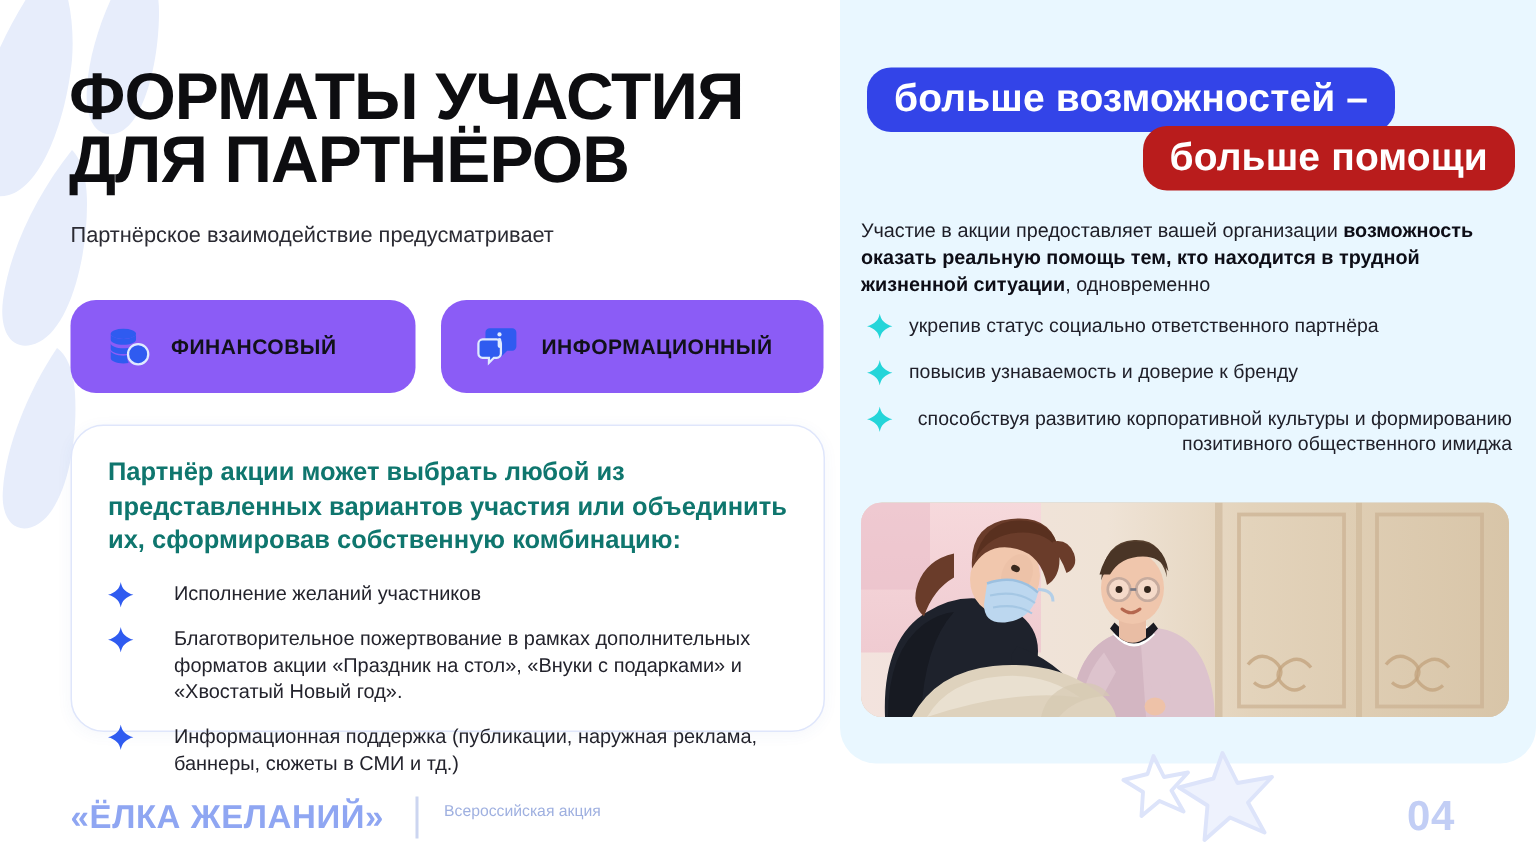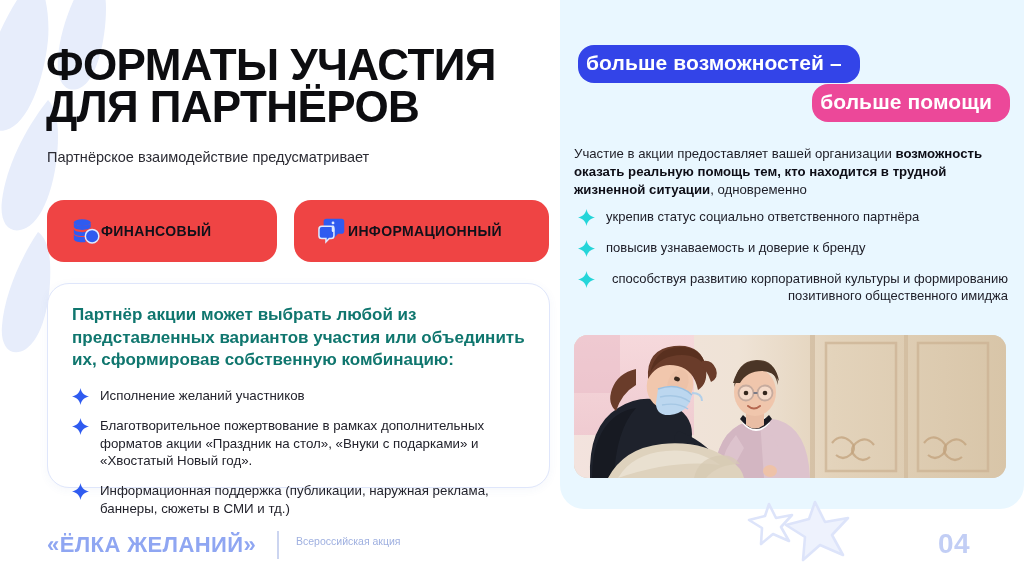--- a/index.html
+++ b/index.html
@@ -33,22 +33,22 @@
 
   .lead {
     position:absolute; left:47px; top:148px; width:470px;
     font-size:14.5px; line-height:1.33; color:#2b2b33;
   }
   .lead .bold { font-weight:700; color:#13131a; }
 
   
   .options { position:absolute; left:47px; top:200px; display:flex; gap:17px; }
   .opt-btn {
-    display:flex; align-items:center; 
-    background:#ef4444;
+    display:flex; align-items:center; gap:13px;
+    background:#8b5cf6;
     border-radius:17px;
     height:62px;
     padding:12px 24px;
     cursor:pointer;
   }
   .opt-btn.financial { width:230px; }
   .opt-btn.info { width:255px; }
   .opt-label {
     font-size:14px; font-weight:800; letter-spacing:0.35px;
     color:#11111a; text-transform:uppercase; white-space:nowrap;
@@ -61,21 +61,21 @@
     background:#ffffff;
     border:1.4px solid #dfe6fb;
     border-radius:22px;
     box-shadow:0 2px 10px rgba(60,90,180,0.05);
     padding:20px 24px 16px 24px;
   }
   .info-card-title {
     font-size:17px; line-height:1.33; font-weight:700; color:#0f766e;
   }
   .bullets { margin-top:15px; }
-  .bullet { display:flex; gap:11px; align-items:flex-start; margin-bottom:12px; }
+  .bullet { display:flex; gap:27px; align-items:flex-start; margin-bottom:12px; }
   .bullet:last-child { margin-bottom:0; }
   .bullet-star { width:17px; height:17px; flex:0 0 17px; margin-top:1px; }
   .bullet-text { font-size:13.3px; line-height:1.34; color:#23232c; }
 
   
   .footer-logo {
     position:absolute; left:47px; top:532px;
     font-size:22px; font-weight:700; letter-spacing:0.4px;
     color:#8fa6f2;
     text-transform:uppercase;
@@ -97,27 +97,27 @@
   
   .right-panel {
     position:absolute; left:560px; top:0px; width:464px; height:509px;
     background:#e9f7ff;
     border-radius:0 0 24px 24px;
   }
   .badge-row1 { position:absolute; left:18px; top:45px; }
   .badge-row2 { position:absolute; right:14px; top:84px; }
   .badge {
     display:inline-block; border-radius:16px;
-    font-size:21px; font-weight:800; color:#ffffff;
-    letter-spacing:0.1px; padding:7px 18px 9px 8px;
+    font-size:26px; font-weight:800; color:#ffffff;
+    letter-spacing:0.1px; padding:7px 18px 9px 18px;
     line-height:1.05;
     font-stretch:condensed;
   }
   .badge.blue { background:#3344e8; }
-  .badge.cyan { background:#ec4899; }
+  .badge.cyan { background:#b91c1c; }
 
   .rp-lead {
     position:absolute; left:14px; top:145px; width:430px;
     font-size:13.2px; line-height:1.36; color:#1d1d26;
   }
   .rp-lead .bold { font-weight:700; color:#0d0d16; }
 
   .rp-bullets { position:absolute; left:18px; top:208px; width:430px;text-align:right; }
   .rp-bullet { display:flex; gap:11px; align-items:flex-start; margin-bottom:13px; }
   .rp-bullet:last-child { margin-bottom:0; }

